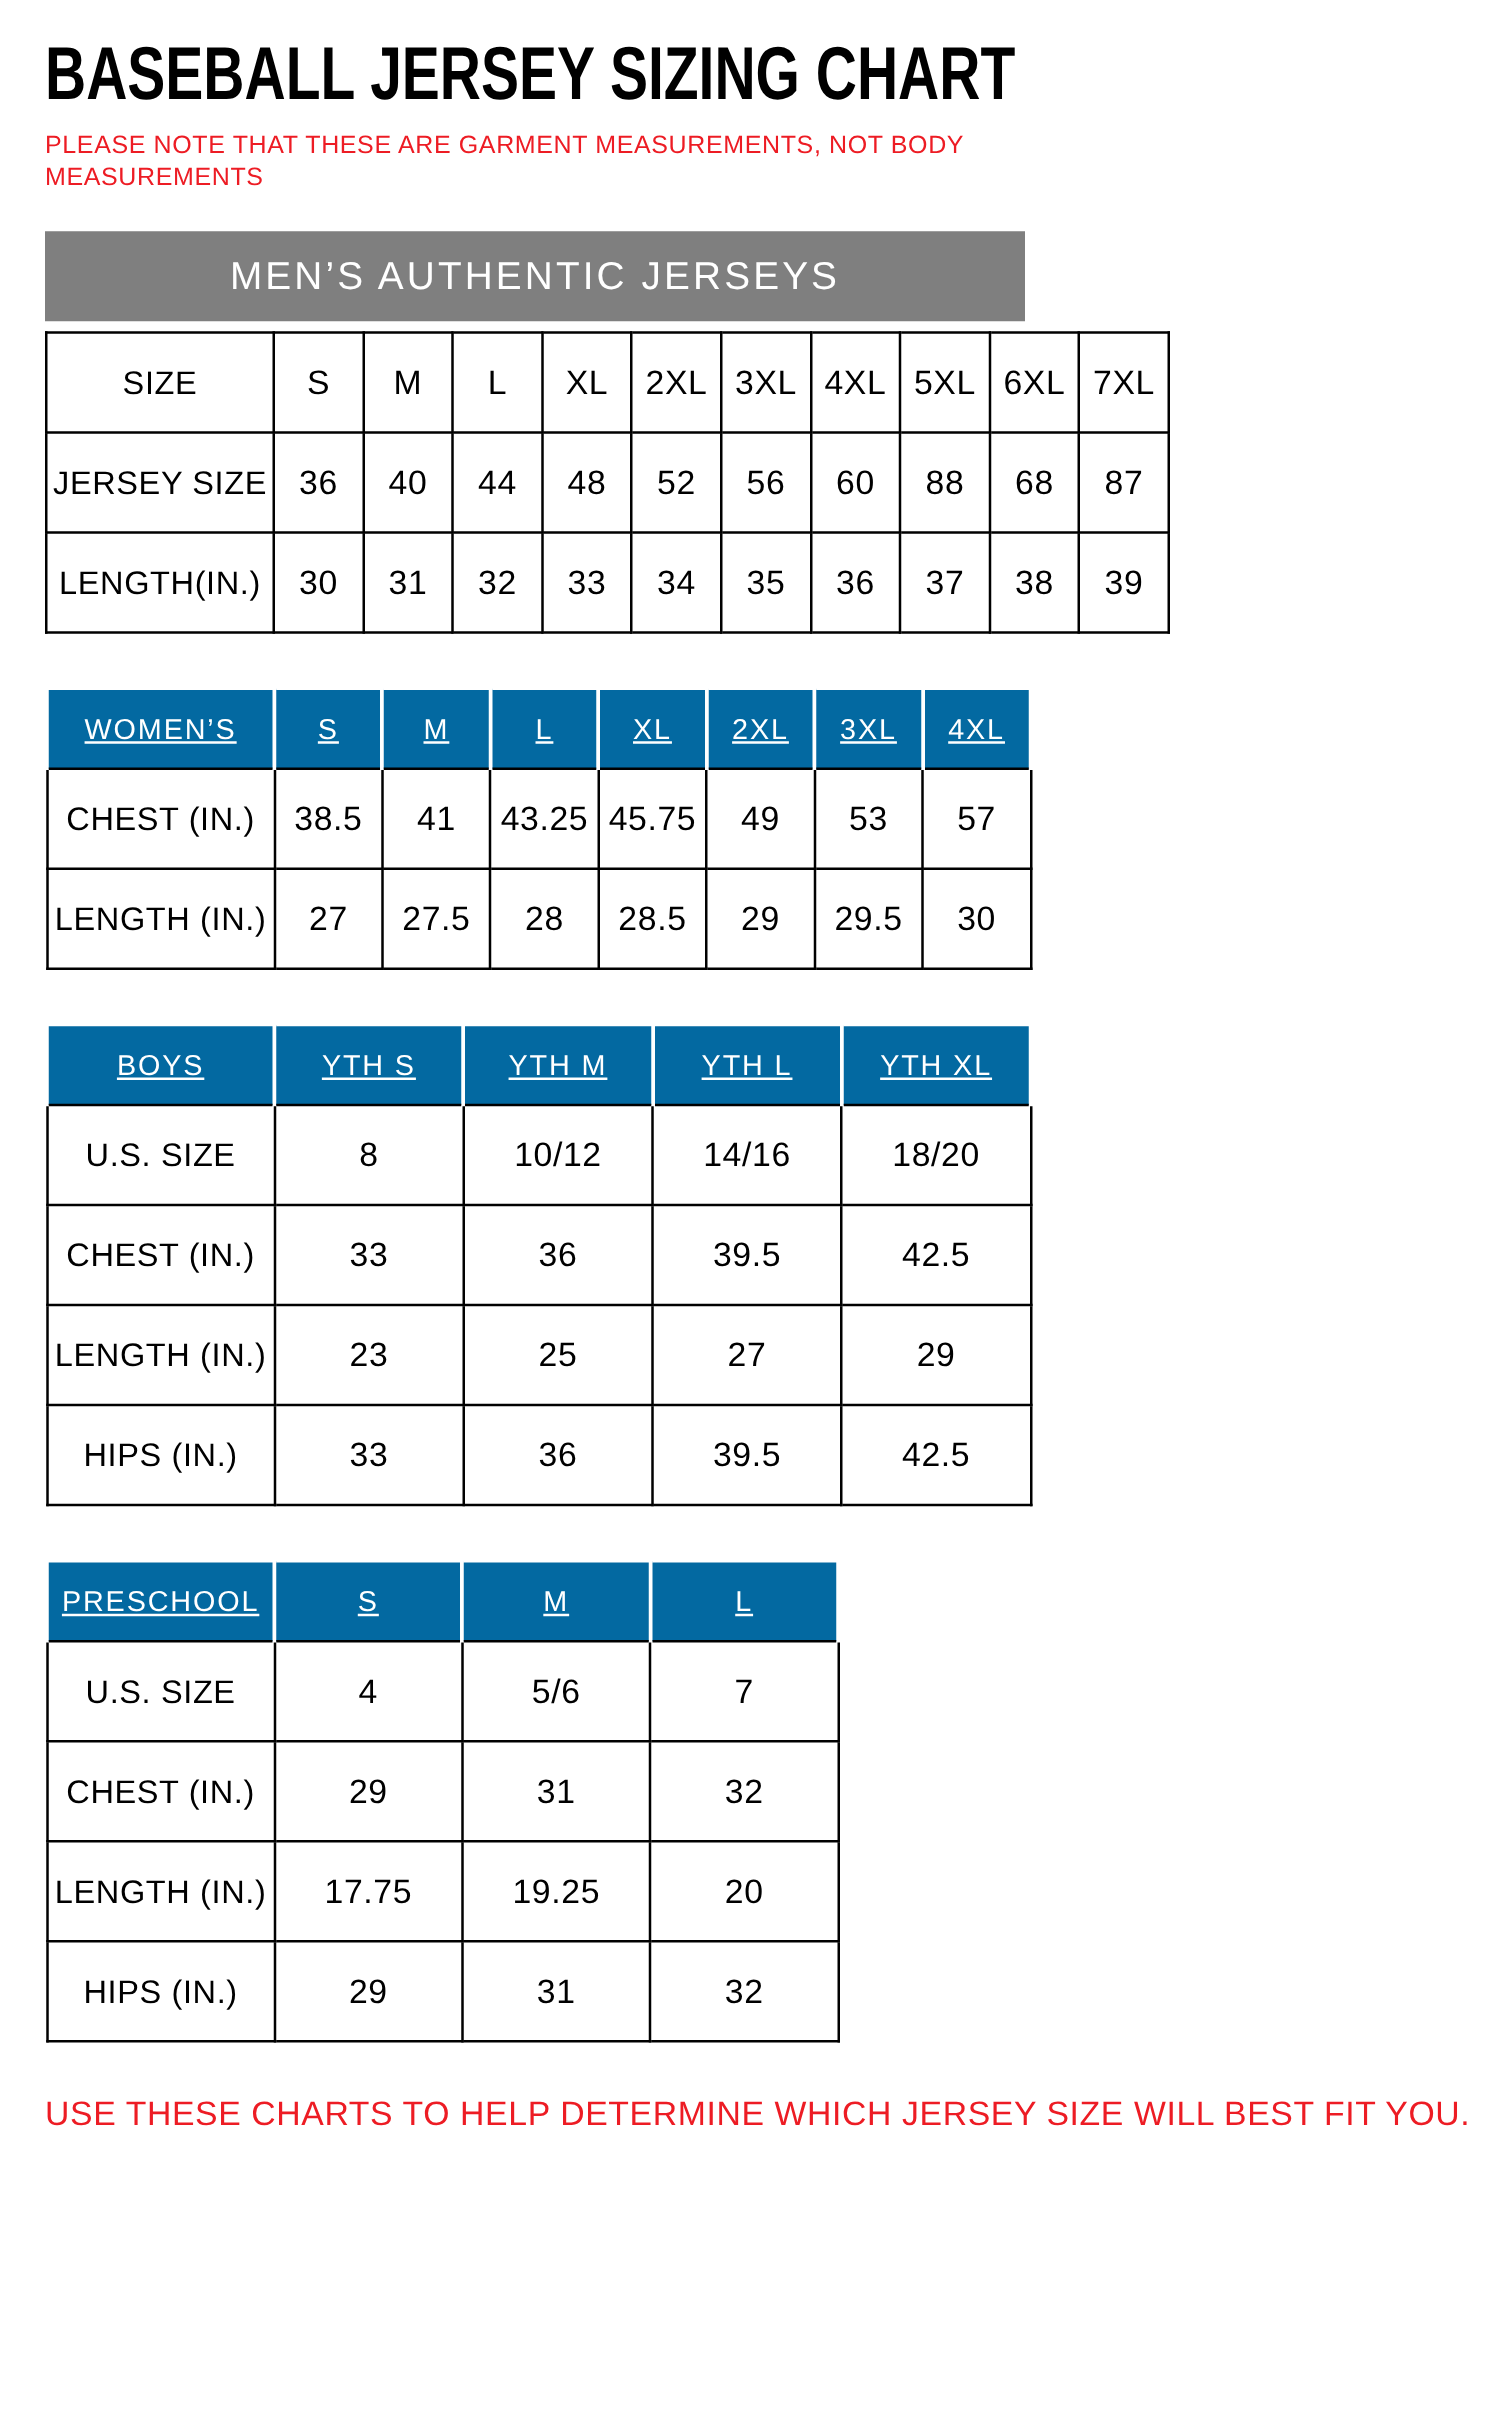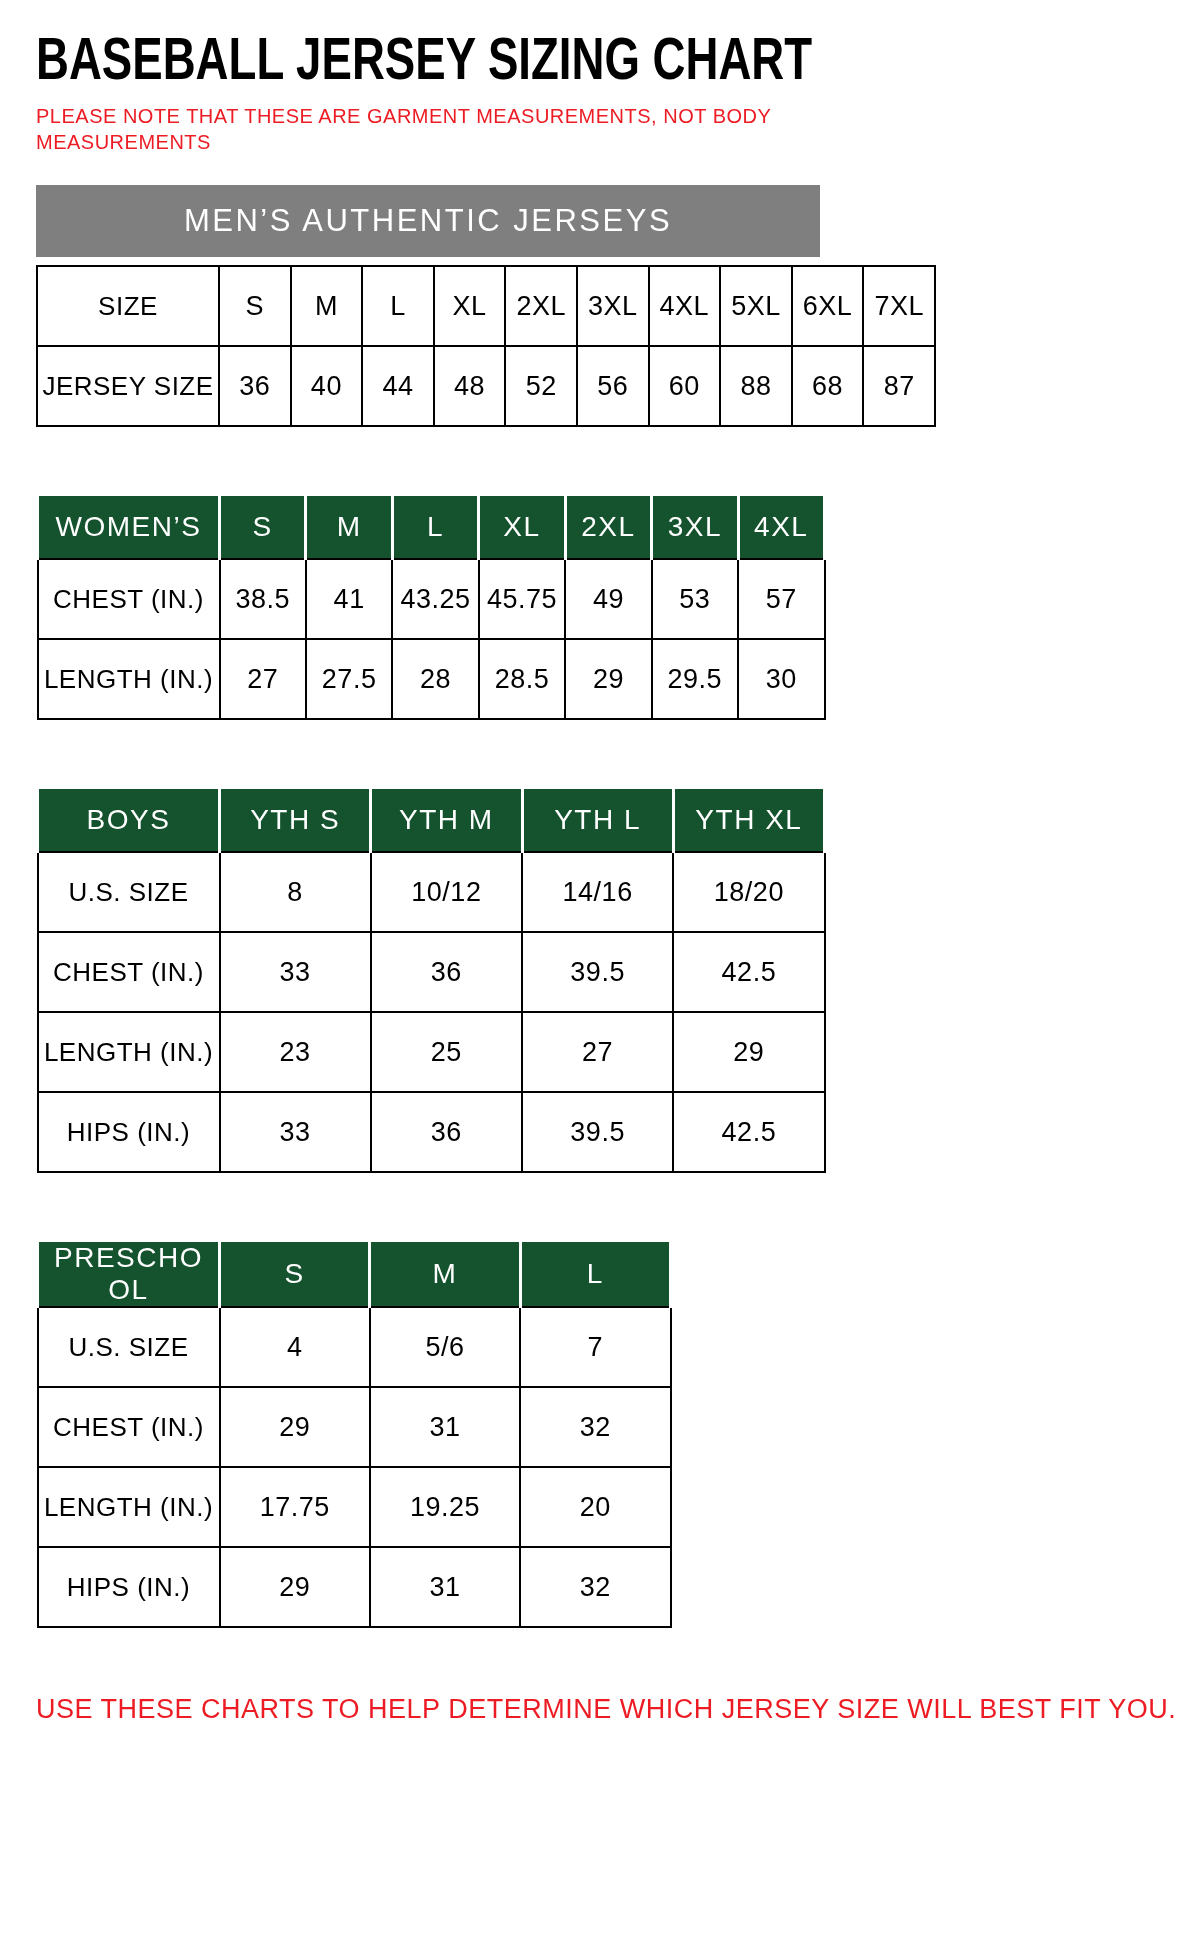--- a/index.html
+++ b/index.html
@@ -41,40 +41,41 @@
     font-size: 31px;
     letter-spacing: 2.5px;
     display: flex;
     align-items: center;
     justify-content: center;
     margin: 0 0 8px 0;
   }
   table {
     border-collapse: collapse;
     table-layout: fixed;
-    margin: 0 0 66px 0;
+    margin: 0 0 42px 0;
   }
   td {
     border: 2px solid #000000;
     text-align: center;
     vertical-align: middle;
     height: 78px;
     font-size: 27px;
     padding: 0 4px;
     letter-spacing: 0.5px;
     word-wrap: break-word;
   }
   td.gray {
-    background: #14532d;
+    background: #0369a1;
     color: #ffffff;
     border: 3px solid #ffffff;
     border-bottom: 2px solid #000000;
     height: 62px;
-    font-size: 28px;
+    font-size: 23px;
     letter-spacing: 1.5px;
+    text-decoration: underline;
   }
   td.label {
     font-size: 26px;
   }
   .t-mens      { width: 900px; }
   .t-womens    { width: 790px; }
   .t-boys      { width: 790px; }
   .t-preschool { width: 636px; }
   .footer {
     color: #ed1c24;
@@ -127,20 +128,33 @@
           <td>40</td>
           <td>44</td>
           <td>48</td>
           <td>52</td>
           <td>56</td>
           <td>60</td>
           <td>88</td>
           <td>68</td>
           <td>87</td>
         </tr>
+        <tr>
+          <td class="label">LENGTH(IN.)</td>
+          <td>30</td>
+          <td>31</td>
+          <td>32</td>
+          <td>33</td>
+          <td>34</td>
+          <td>35</td>
+          <td>36</td>
+          <td>37</td>
+          <td>38</td>
+          <td>39</td>
+        </tr>
       </tbody>
     </table>
 
   <table class="t-womens">
       <colgroup>
         <col style="width: 182px;">
         <col>
         <col>
         <col>
         <col>

